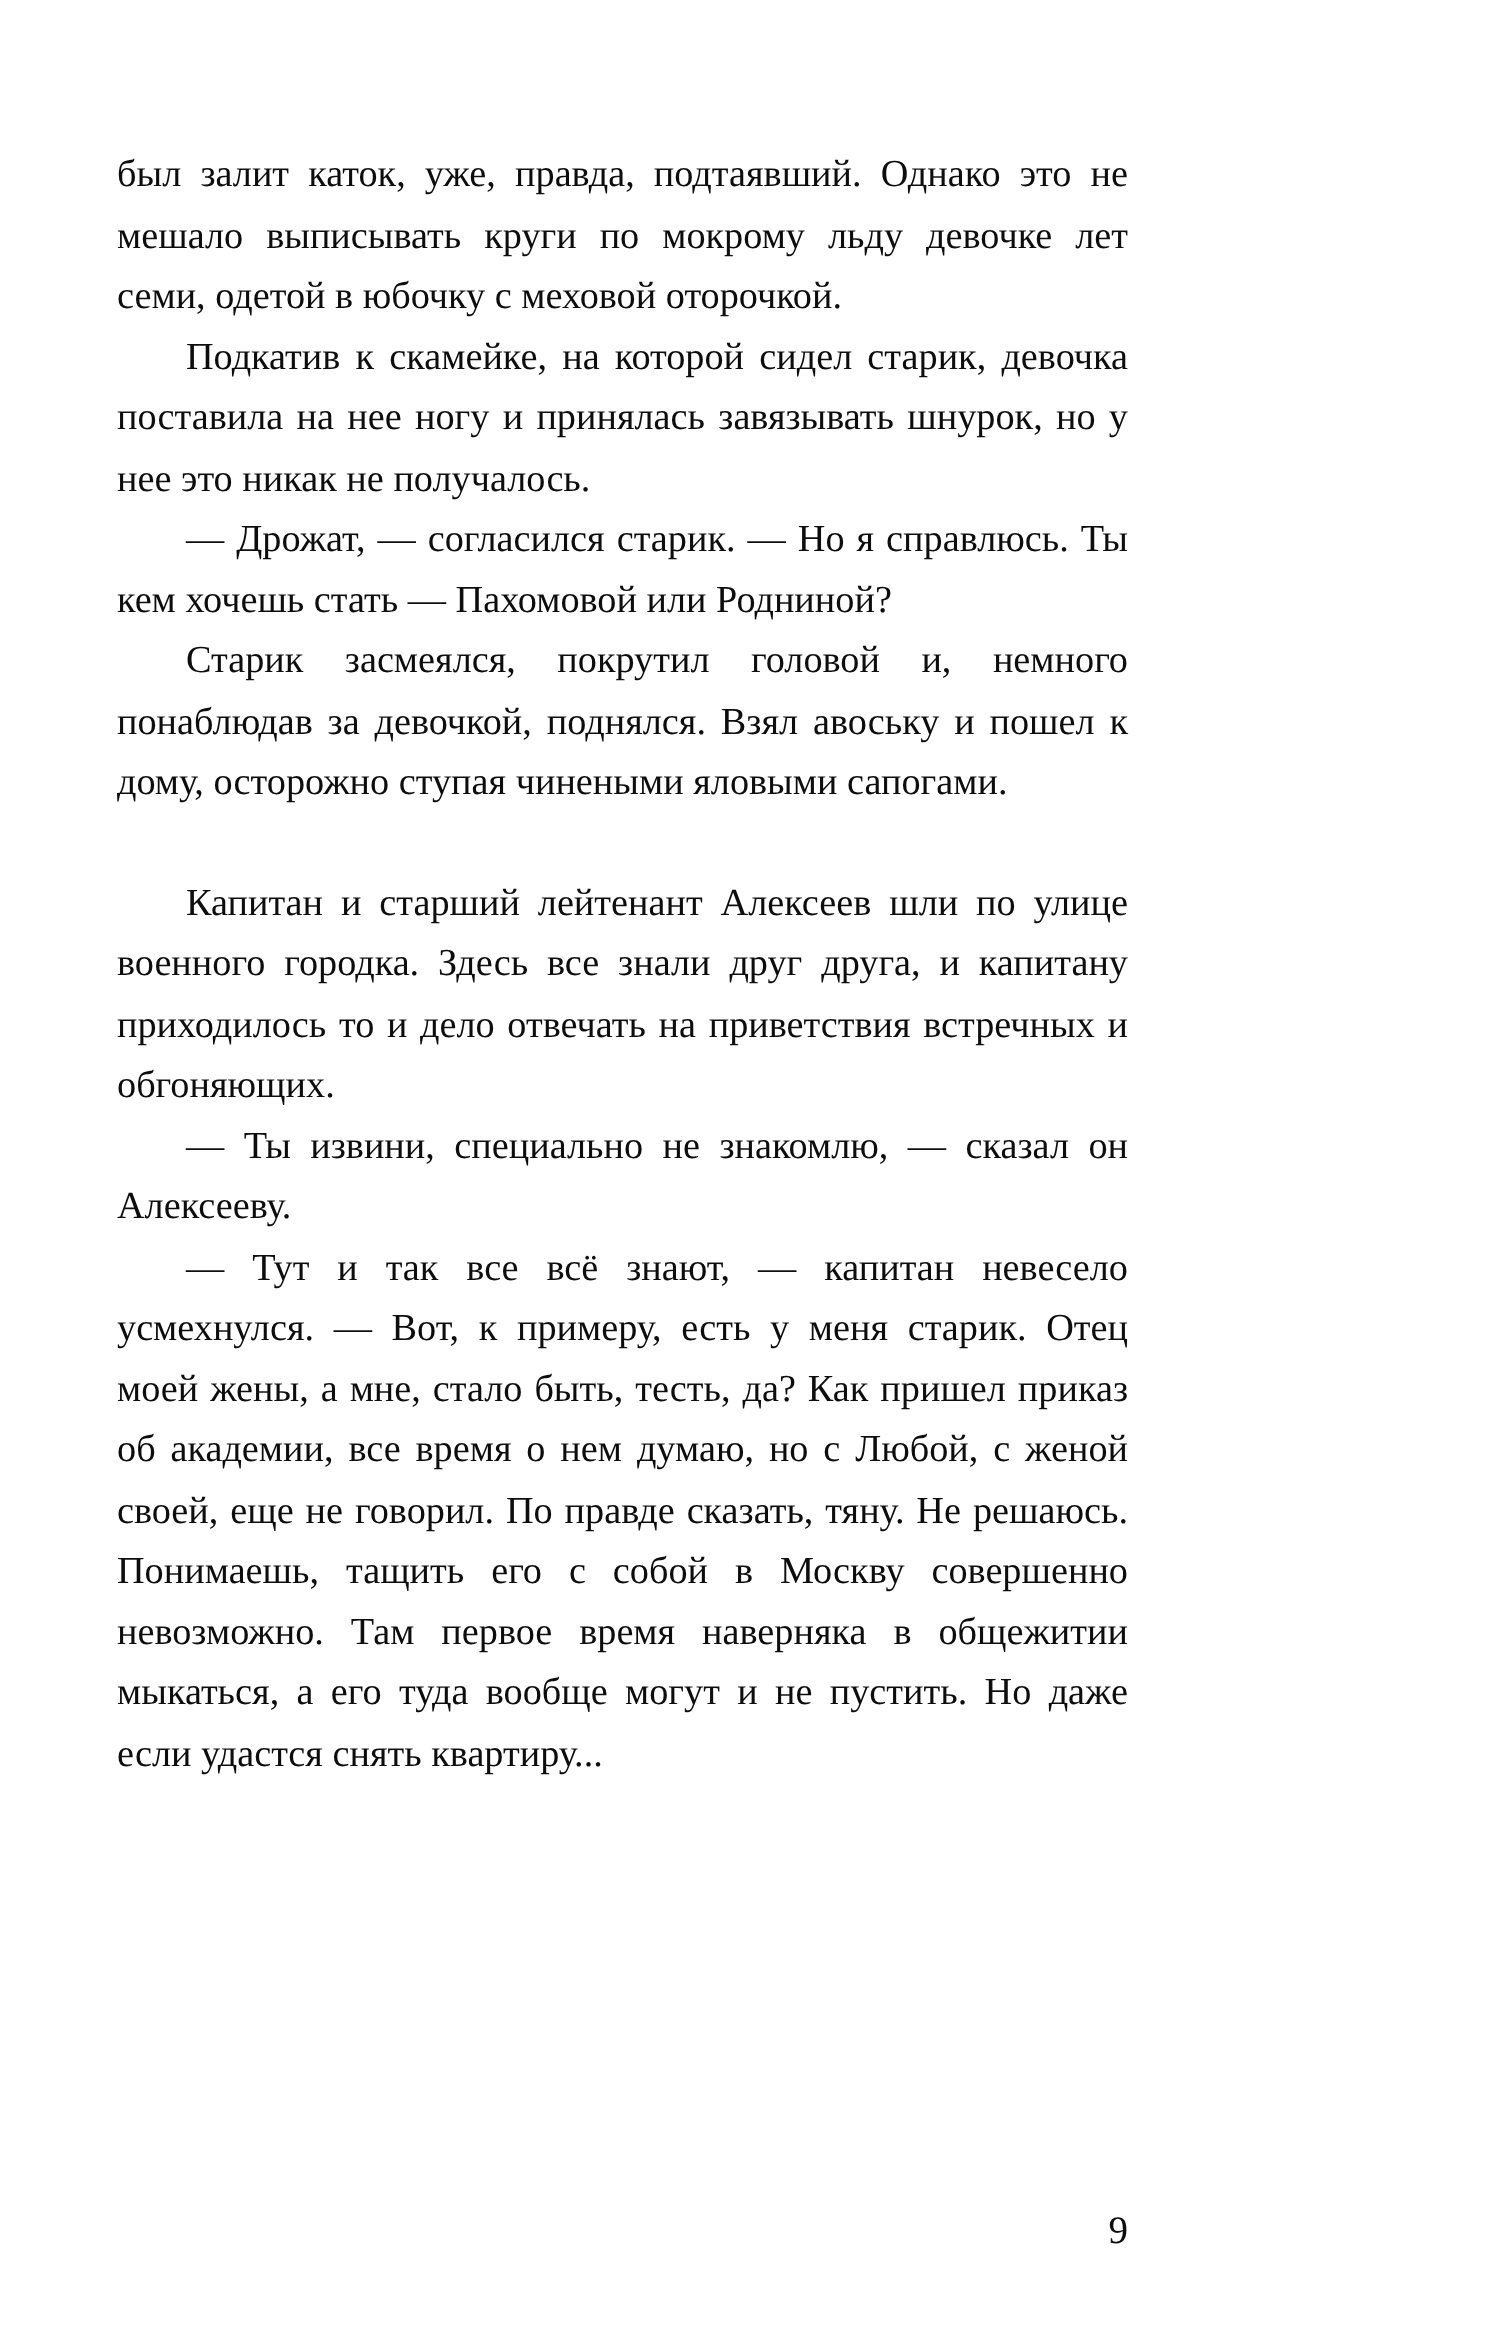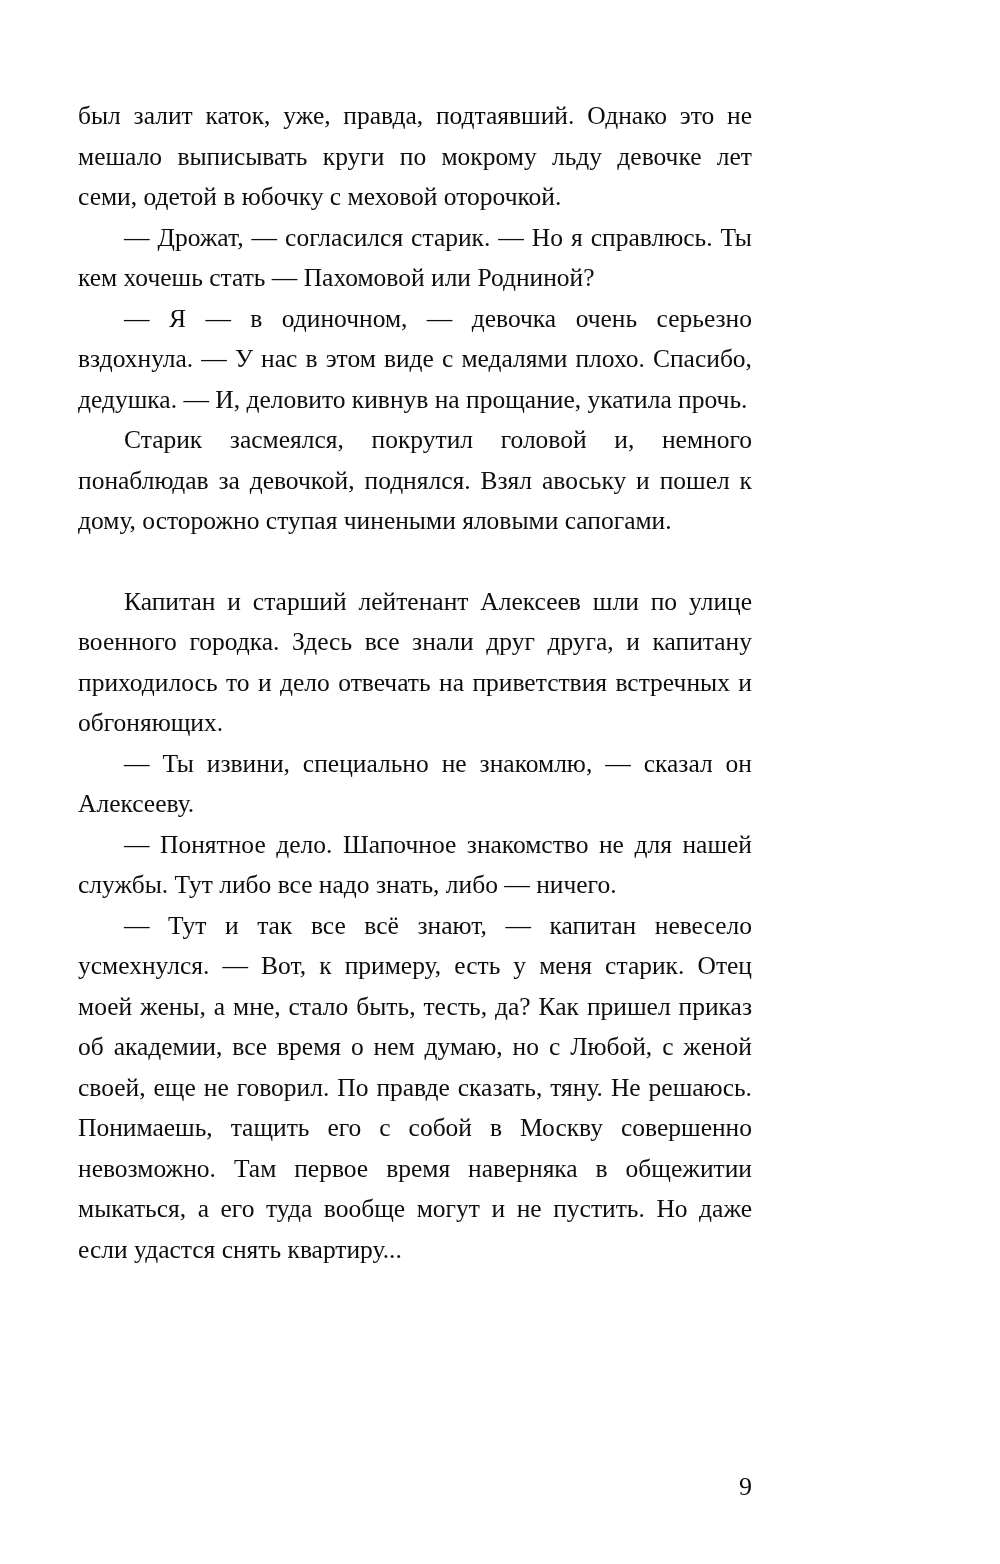--- a/index.html
+++ b/index.html
@@ -47,28 +47,27 @@
     font-family: "Liberation Serif", "DejaVu Serif", serif;
   }
 </style>
 </head>
 <body>
 
 <div class="page">
 
   <div class="body-text">
     <p class="noindent">был залит каток, уже, правда, подтаявший. Однако это не мешало выписывать круги по мокрому льду девочке лет семи, одетой в юбочку с меховой оторочкой.</p>
+    <p>Подкатив к скамейке, на которой сидел старик, девочка поставила на нее ногу и принялась завязывать шнурок, но у нее это никак не получалось.</p>
     <p>— Дрожат, — согласился старик. — Но я справлюсь. Ты кем хочешь стать — Пахомовой или Родниной?</p>
-    <p>— Я — в одиночном, — девочка очень серьезно вздохнула. — У нас в этом виде с медалями плохо. Спасибо, дедушка. — И, деловито кивнув на прощание, укатила прочь.</p>
     <p>Старик засмеялся, покрутил головой и, немного понаблюдав за девочкой, поднялся. Взял авоську и пошел к дому, осторожно ступая чинеными яловыми сапогами.</p>
   </div>
 
   <div class="gap"></div>
 
   <div class="body-text">
     <p>Капитан и старший лейтенант Алексеев шли по улице военного городка. Здесь все знали друг друга, и капитану приходилось то и дело отвечать на приветствия встречных и обгоняющих.</p>
     <p>— Ты извини, специально не знакомлю, — сказал он Алексееву.</p>
-    <p>— Понятное дело. Шапочное знакомство не для нашей службы. Тут либо все надо знать, либо — ничего.</p>
     <p>— Тут и так все всё знают, — капитан невесело усмехнулся. — Вот, к примеру, есть у меня старик. Отец моей жены, а мне, стало быть, тесть, да? Как пришел приказ об академии, все время о нем думаю, но с Любой, с женой своей, еще не говорил. По правде сказать, тяну. Не решаюсь. Понимаешь, тащить его с собой в Москву совершенно невозможно. Там первое время наверняка в общежитии мыкаться, а его туда вообще могут и не пустить. Но даже если удастся снять квартиру...</p>
   </div>
 
   <div class="folio">9</div>
 </div>
 
 </body></html>

